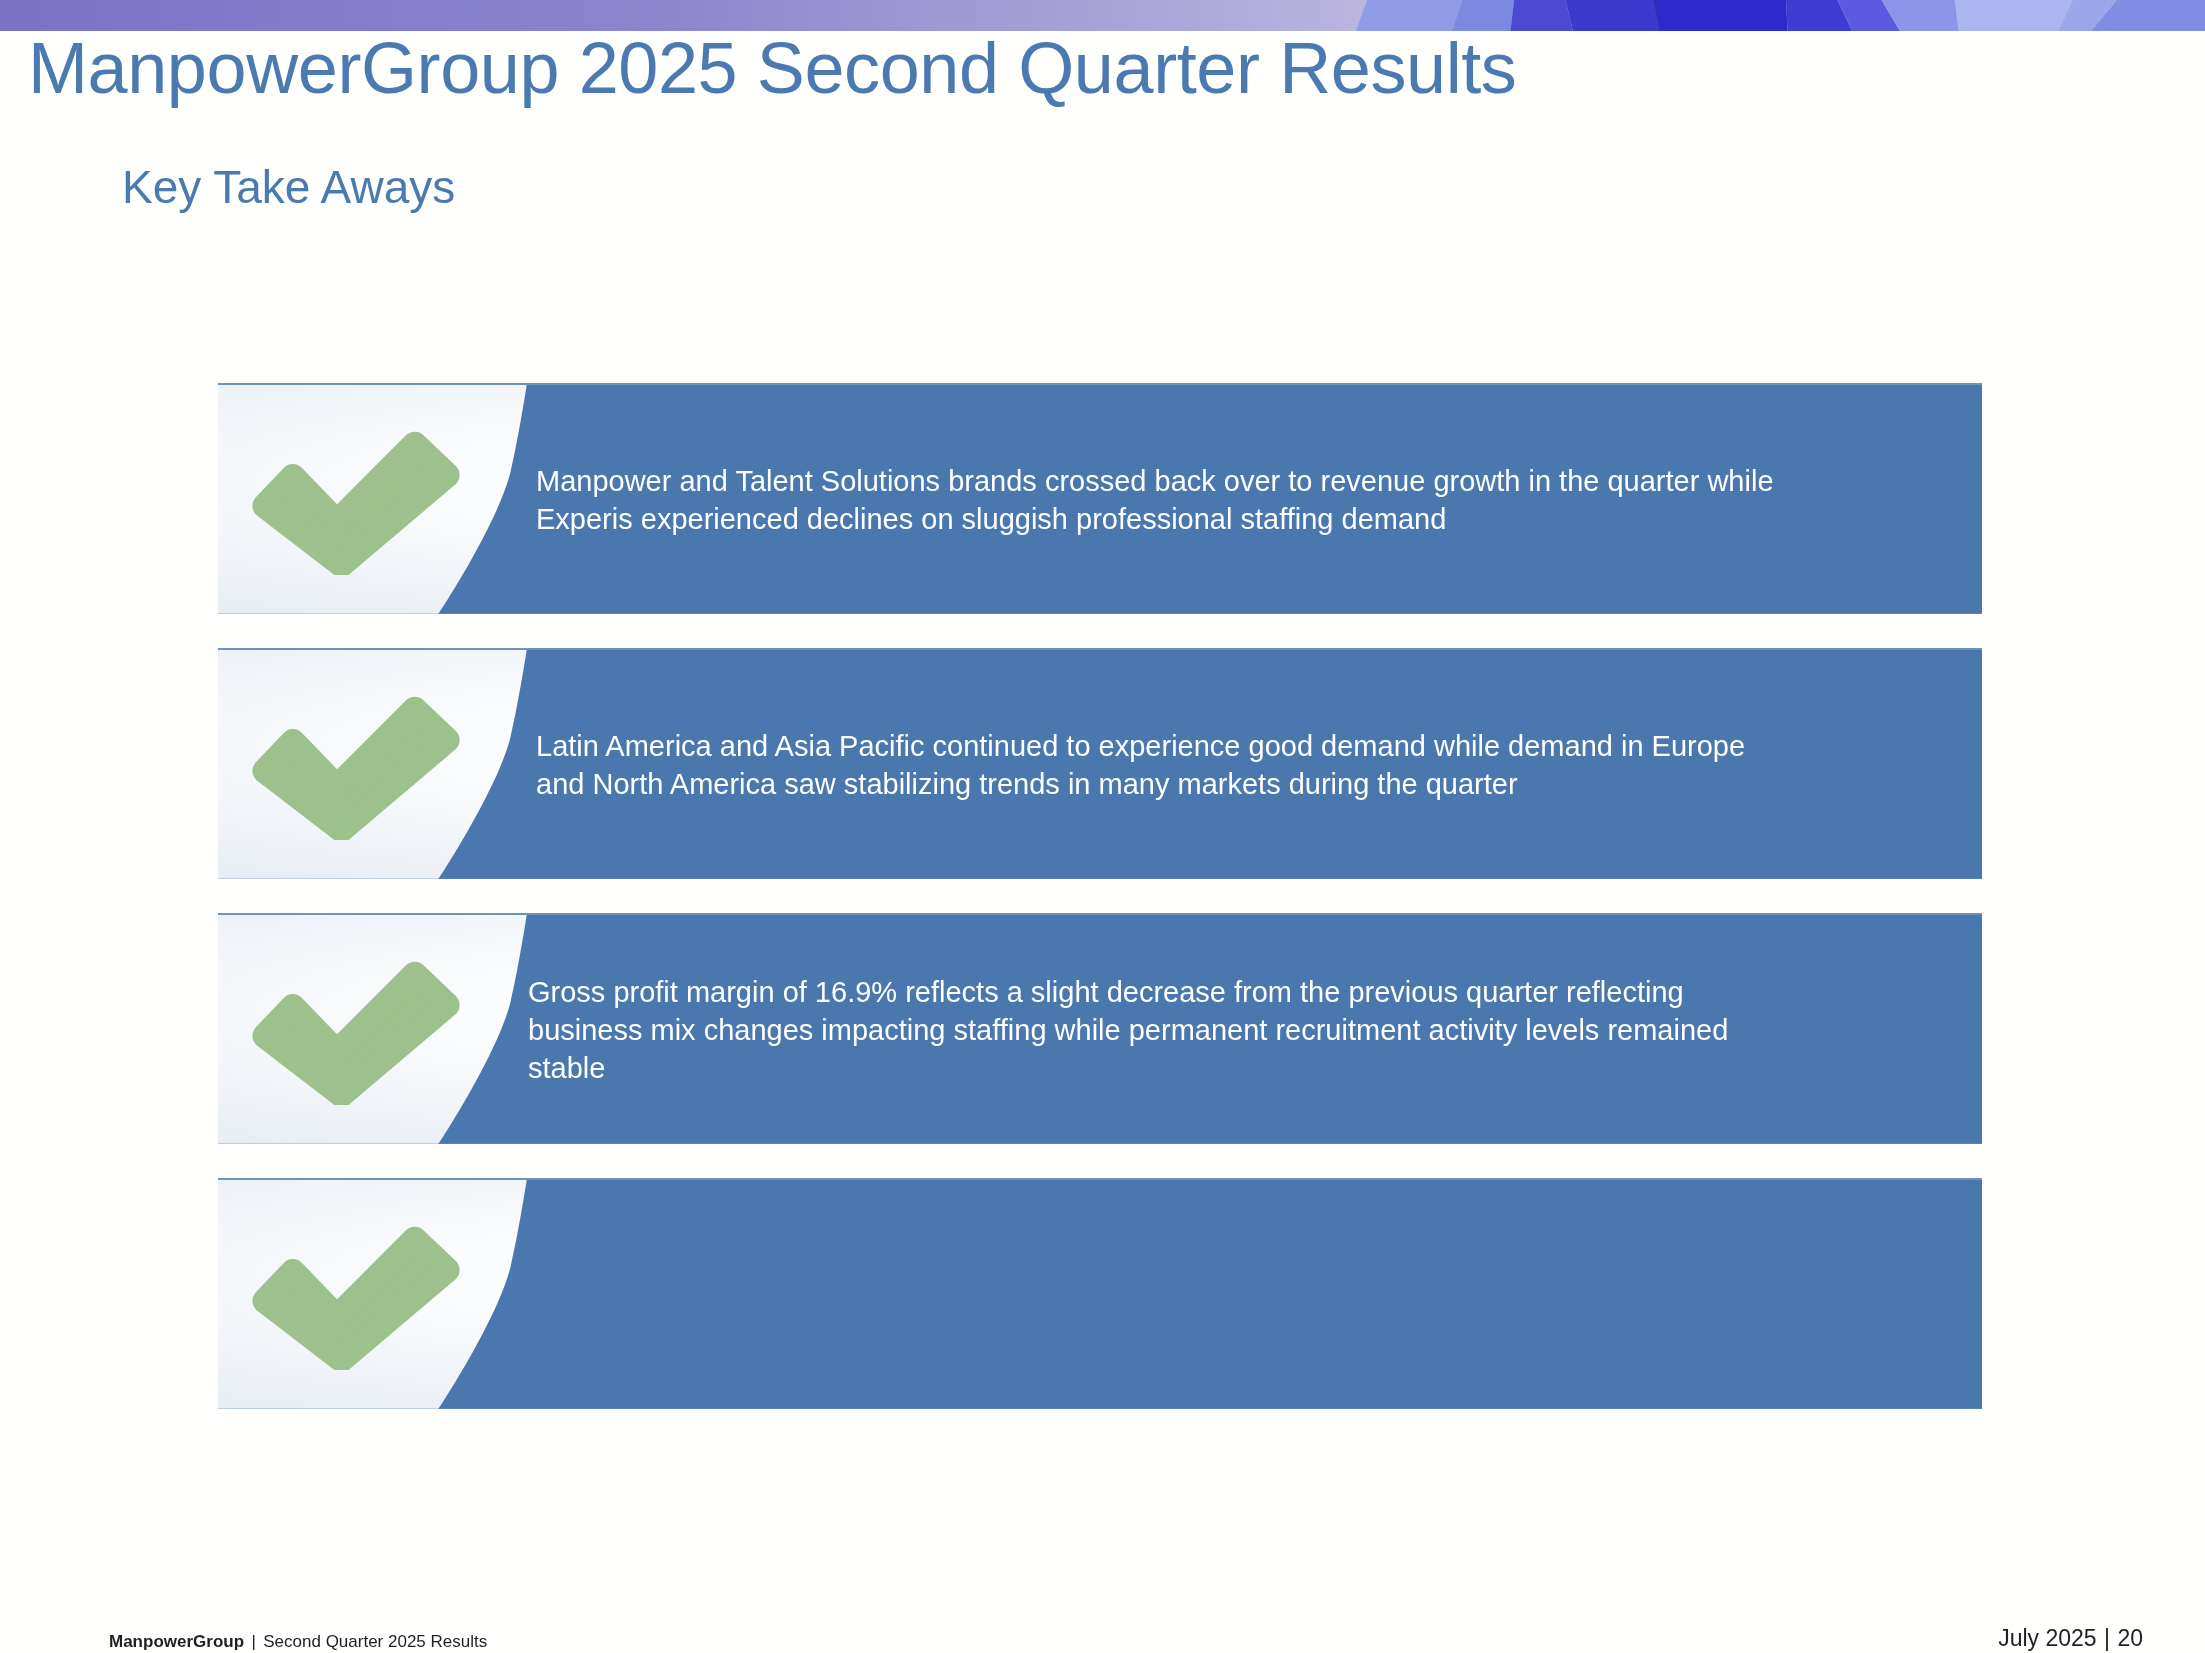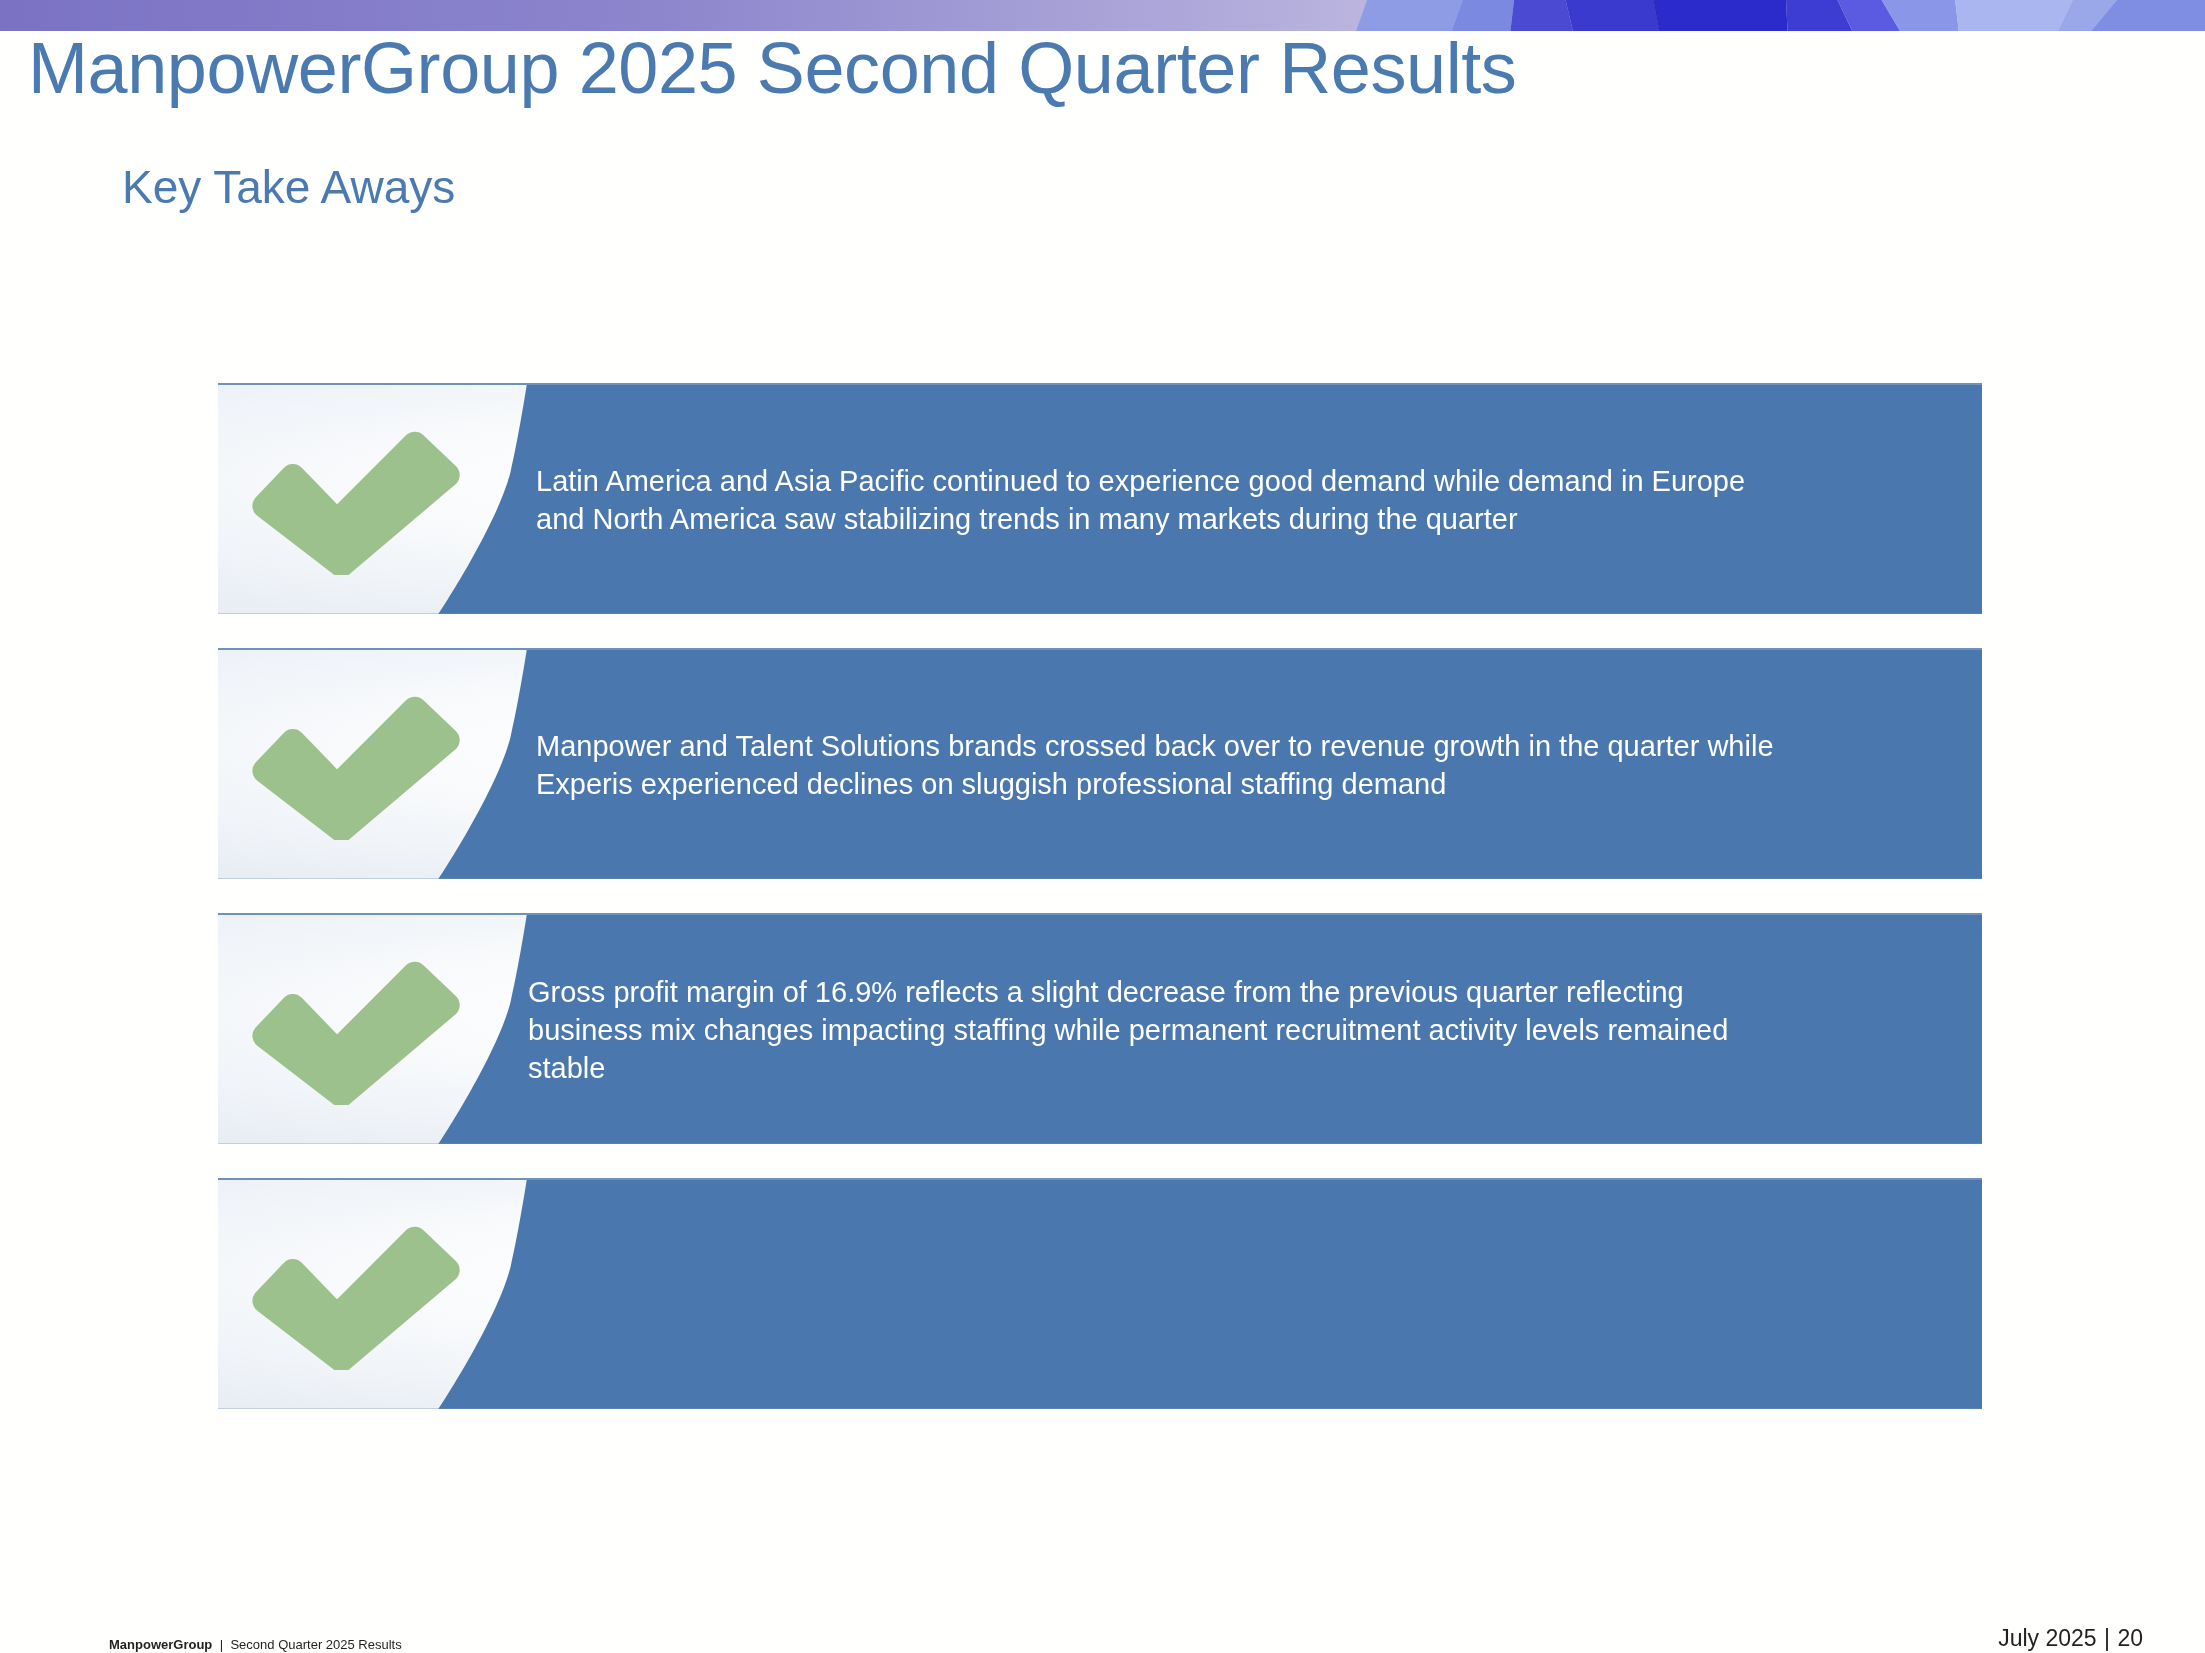--- a/index.html
+++ b/index.html
@@ -113,21 +113,21 @@
   .card .card-text { top: 50%; transform: translateY(-50%); }
   .card.indent .card-text { left: 310px; }
   .sup { font-size: 0.62em; vertical-align: super; }
 
   
   .footer-left {
     position: absolute;
     left: 109px;
     top: 1652px;
     transform: translateY(-100%);
-    font-size: 13px;
+    font-size: 17px;
     color: #231f20;
     white-space: nowrap;
     text-align: center;
   }
   .footer-left .bold { font-weight: bold; }
   .footer-right {
     position: absolute;
     right: 62px;
     top: 1652px;
     transform: translateY(-100%);
@@ -165,52 +165,52 @@
     <polygon points="2820,0 2880,0 2845,42 2800,42" fill="#9aa8ea"></polygon>
     <polygon points="2880,0 3000,0 3000,42 2845,42" fill="#7f8ee2"></polygon>
   </svg>
 </div>
 
 <div class="title">ManpowerGroup 2025 Second Quarter Results</div>
 <div class="subtitle">Key Take Aways</div>
 
 <div class="cards">
 
+  <div class="card h2">
+    <div class="card-bg"></div>
+    <div class="card-blue">
+      <svg viewBox="0 0 2400 311" preserveAspectRatio="none" aria-hidden="true">
+        <path d="M 420 0 L 2400 0 L 2400 311 L 300 311 C 300 311 380 190 398 118 C 410 66 420 0 420 0 Z" fill="#4a78ae"></path>
+      </svg>
+    </div>
+    <div class="check">
+      <svg viewBox="0 0 300 200" aria-hidden="true">
+        <path d="M 24 106 L 62 66 L 122 128 L 228 22 L 272 64 L 128 186 Z" fill="#9cc18c" stroke="#9cc18c" stroke-width="34" stroke-linejoin="round" stroke-linecap="round"></path>
+      </svg>
+    </div>
+    <div class="card-text">Manpower and Talent Solutions brands crossed back over to revenue growth in the quarter while Experis experienced declines on sluggish professional staffing demand</div>
+    <div class="card-edge"></div>
+  </div>
+
   <div class="card h1">
     <div class="card-bg"></div>
     <div class="card-blue">
       <svg viewBox="0 0 2400 311" preserveAspectRatio="none" aria-hidden="true">
         <path d="M 420 0 L 2400 0 L 2400 311 L 300 311 C 300 311 380 190 398 118 C 410 66 420 0 420 0 Z" fill="#4a78ae"></path>
       </svg>
     </div>
     <div class="check">
       <svg viewBox="0 0 300 200" aria-hidden="true">
         <path d="M 24 106 L 62 66 L 122 128 L 228 22 L 272 64 L 128 186 Z" fill="#9cc18c" stroke="#9cc18c" stroke-width="34" stroke-linejoin="round" stroke-linecap="round"></path>
       </svg>
     </div>
     <div class="card-text">Latin America and Asia Pacific continued to experience good demand while demand in Europe and North America saw stabilizing trends in many markets during the quarter</div>
     <div class="card-edge"></div>
   </div>
 
-  <div class="card h2">
-    <div class="card-bg"></div>
-    <div class="card-blue">
-      <svg viewBox="0 0 2400 311" preserveAspectRatio="none" aria-hidden="true">
-        <path d="M 420 0 L 2400 0 L 2400 311 L 300 311 C 300 311 380 190 398 118 C 410 66 420 0 420 0 Z" fill="#4a78ae"></path>
-      </svg>
-    </div>
-    <div class="check">
-      <svg viewBox="0 0 300 200" aria-hidden="true">
-        <path d="M 24 106 L 62 66 L 122 128 L 228 22 L 272 64 L 128 186 Z" fill="#9cc18c" stroke="#9cc18c" stroke-width="34" stroke-linejoin="round" stroke-linecap="round"></path>
-      </svg>
-    </div>
-    <div class="card-text">Manpower and Talent Solutions brands crossed back over to revenue growth in the quarter while Experis experienced declines on sluggish professional staffing demand</div>
-    <div class="card-edge"></div>
-  </div>
-
   <div class="card h3 indent">
     <div class="card-bg"></div>
     <div class="card-blue">
       <svg viewBox="0 0 2400 311" preserveAspectRatio="none" aria-hidden="true">
         <path d="M 420 0 L 2400 0 L 2400 311 L 300 311 C 300 311 380 190 398 118 C 410 66 420 0 420 0 Z" fill="#4a78ae"></path>
       </svg>
     </div>
     <div class="check">
       <svg viewBox="0 0 300 200" aria-hidden="true">
         <path d="M 24 106 L 62 66 L 122 128 L 228 22 L 272 64 L 128 186 Z" fill="#9cc18c" stroke="#9cc18c" stroke-width="34" stroke-linejoin="round" stroke-linecap="round"></path>

